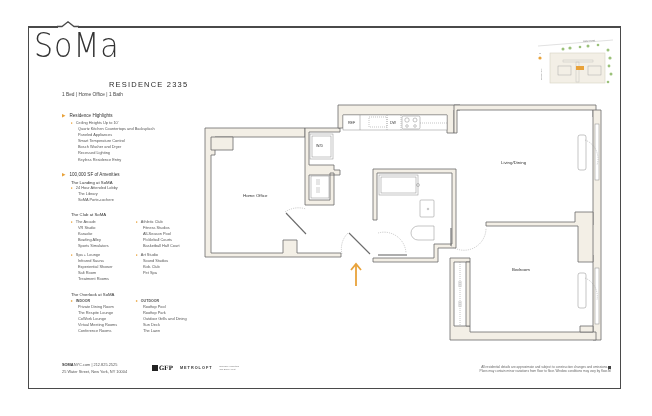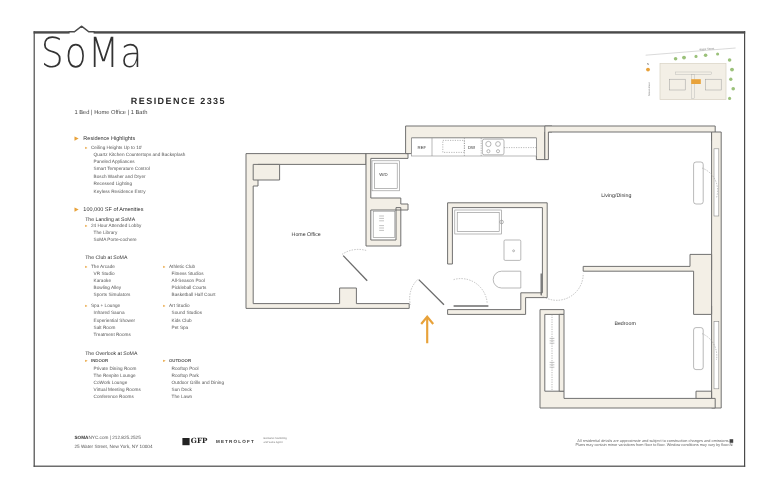--- a/index.html
+++ b/index.html
@@ -2,21 +2,21 @@
 <html><head>
 <meta charset="utf-8">
 <style>
   html,body{margin:0;padding:0;background:#ffffff;}
   body{width:652px;height:416px;position:relative;overflow:hidden;font-family:"Liberation Sans",sans-serif;color:#333;}
   .frame{position:absolute;left:28px;top:26px;width:593px;height:363px;border:1.5px solid #4a4a4a;border-top:none;box-sizing:border-box;}
   .frame-top-l{position:absolute;left:28px;top:26px;width:30px;height:1.5px;background:#4a4a4a;}
   .frame-top-r{position:absolute;left:78px;top:26px;width:543px;height:1.5px;background:#4a4a4a;}
   .notch{position:absolute;left:57px;top:21px;width:22px;height:8px;}
   .logo{position:absolute;left:34px;top:28px;font-family:"DejaVu Sans",sans-serif;font-weight:200;font-size:30px;letter-spacing:1px;color:#333;line-height:1;transform:scaleY(1.15);transform-origin:top left;}
-  .res-title{position:absolute;left:62px;top:80px;font-weight:bold;font-size:7.5px;letter-spacing:1.2px;color:#2a2a2a;padding-left:47px;}
+  .res-title{position:absolute;left:62px;top:80px;font-weight:normal;font-size:7.5px;letter-spacing:1.2px;color:#2a2a2a;padding-left:47px;}
   .res-sub{position:absolute;left:62px;top:92px;font-size:4.8px;color:#444;}
   .bullet{color:#e8a23a;font-size:4.5px;margin-right:4px;}
   .sec{position:absolute;font-size:4.6px;color:#333;}
   .sec .h{font-weight:normal;color:#333;}
   .list{font-size:3.9px;color:#555;line-height:6.1px;}
   .sub-h{font-size:4.3px;color:#333;}
   .ind{padding-left:9px;}
   .ob{color:#e8a23a;margin-right:3px;font-size:3.6px;}
   .footer-l{position:absolute;left:62px;top:362px;font-size:3.9px;color:#555;line-height:6.5px;}
   .footer-l b{font-weight:bold;color:#333;}

